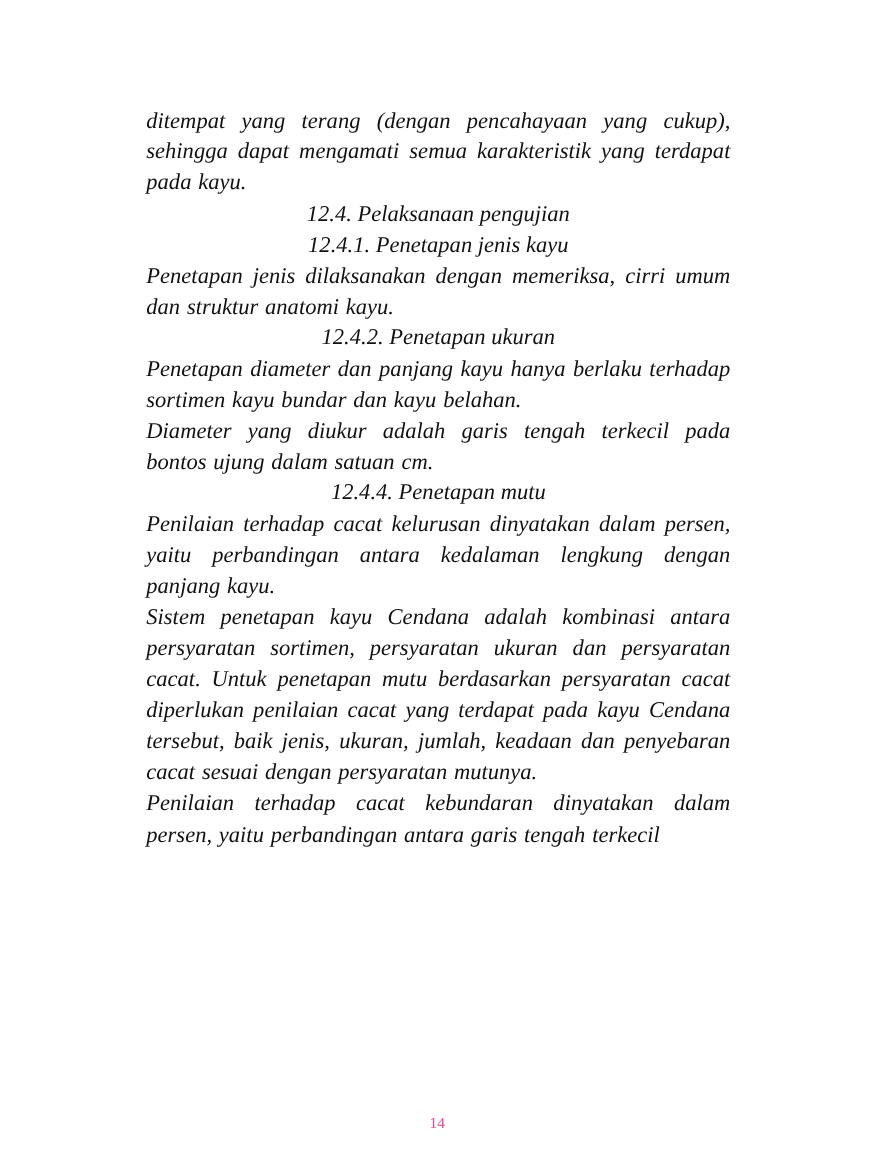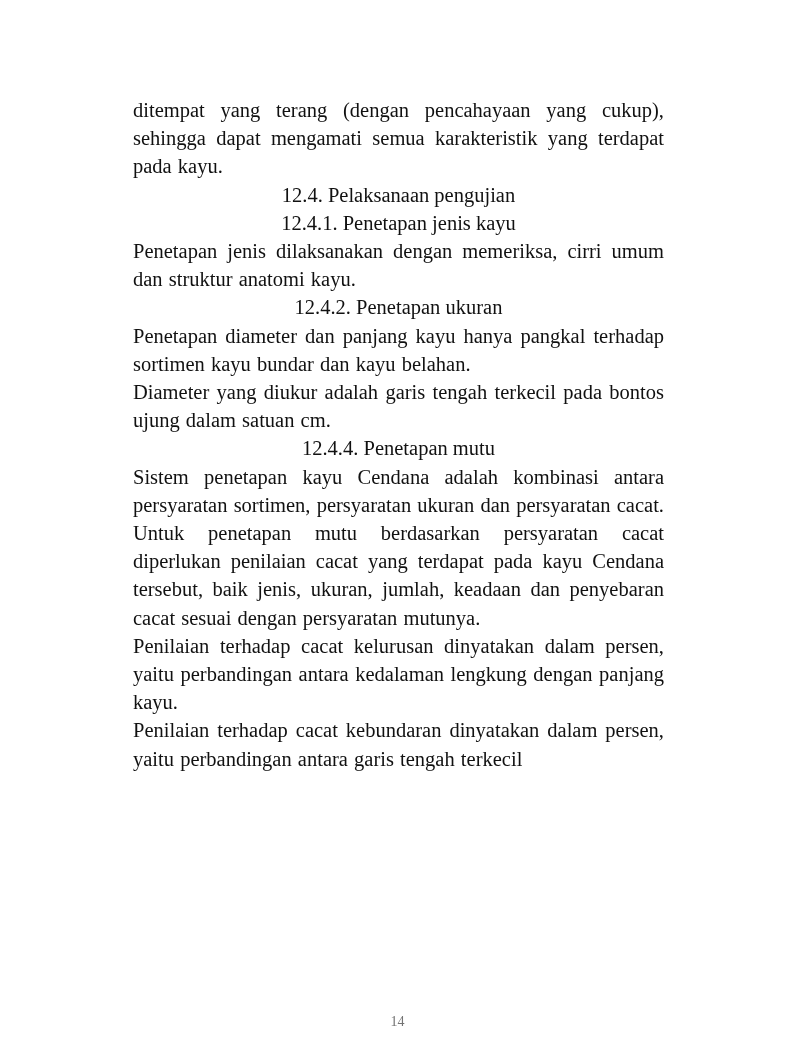--- a/index.html
+++ b/index.html
@@ -20,54 +20,55 @@
     inset: 0;
     background: #ffffff;
   }
   .content {
     position: absolute;
     left: 133px;
     top: 96px;
     width: 531px;
     font-size: 20.5px;
     line-height: 28.2px;
+    font-style: italic;
   }
   .content p {
     margin: 0;
     padding: 0;
     text-align: justify;
     text-justify: inter-word;
     word-spacing: 0.05em;
   }
   .content p.heading {
     text-align: center;
     word-spacing: normal;
   }
   .page-number {
     position: absolute;
     left: 0;
     right: 0;
     top: 1014px;
     text-align: center;
     font-size: 14px;
-    color: #737373;
+    color: #ec4899;
     font-family: "Liberation Serif", "DejaVu Serif", serif;
   }
 </style>
 </head>
 <body>
 
 <div class="page">
   <div class="content" id="content">
       <p class="body-text">ditempat yang terang (dengan pencahayaan yang cukup), sehingga dapat mengamati semua karakteristik yang terdapat pada kayu.</p>
       <p class="heading">12.4. Pelaksanaan pengujian</p>
       <p class="heading">12.4.1. Penetapan jenis kayu</p>
       <p class="body-text">Penetapan jenis dilaksanakan dengan memeriksa, cirri umum dan struktur anatomi kayu.</p>
       <p class="heading">12.4.2. Penetapan ukuran</p>
-      <p class="body-text">Penetapan diameter dan panjang kayu hanya pangkal terhadap sortimen kayu bundar dan kayu belahan.</p>
+      <p class="body-text">Penetapan diameter dan panjang kayu hanya berlaku terhadap sortimen kayu bundar dan kayu belahan.</p>
       <p class="body-text">Diameter yang diukur adalah garis tengah terkecil pada bontos ujung dalam satuan cm.</p>
       <p class="heading">12.4.4. Penetapan mutu</p>
+      <p class="body-text">Penilaian terhadap cacat kelurusan dinyatakan dalam persen, yaitu perbandingan antara kedalaman lengkung dengan panjang kayu.</p>
       <p class="body-text">Sistem penetapan kayu Cendana adalah kombinasi antara persyaratan sortimen, persyaratan ukuran dan persyaratan cacat. Untuk penetapan mutu berdasarkan persyaratan cacat diperlukan penilaian cacat yang terdapat pada kayu Cendana tersebut, baik jenis, ukuran, jumlah, keadaan dan penyebaran cacat sesuai dengan persyaratan mutunya.</p>
-      <p class="body-text">Penilaian terhadap cacat kelurusan dinyatakan dalam persen, yaitu perbandingan antara kedalaman lengkung dengan panjang kayu.</p>
       <p class="body-text">Penilaian terhadap cacat kebundaran dinyatakan dalam persen, yaitu perbandingan antara garis tengah terkecil</p>
     </div>
   <div class="page-number">14</div>
 </div>
 
 </body></html>

